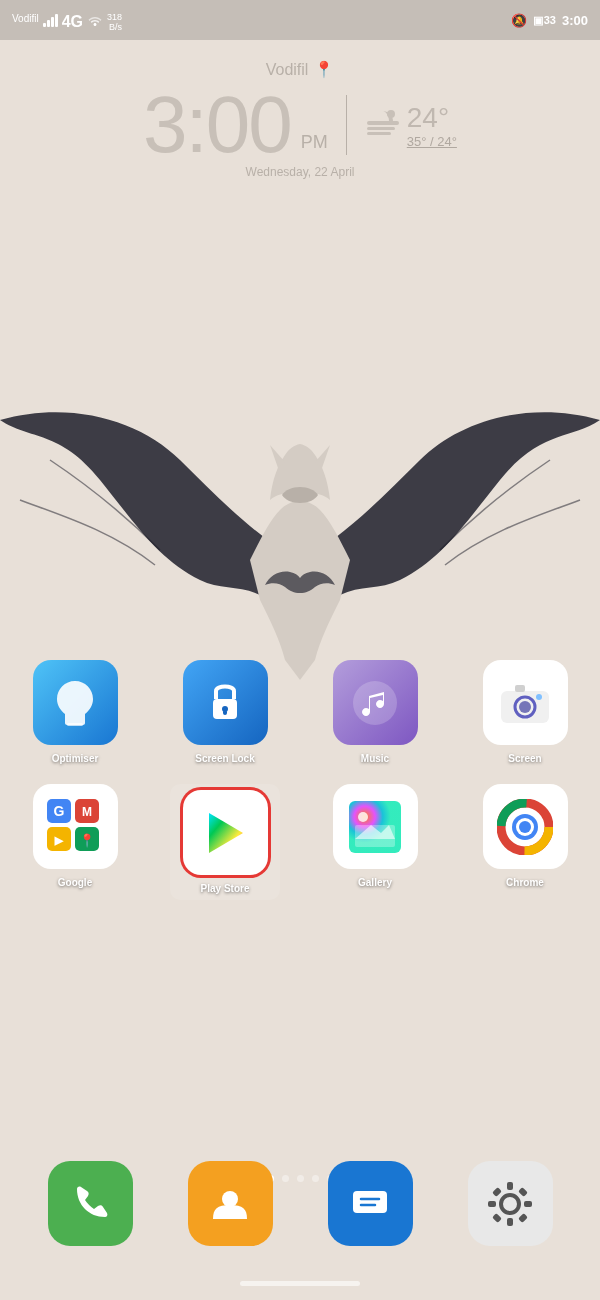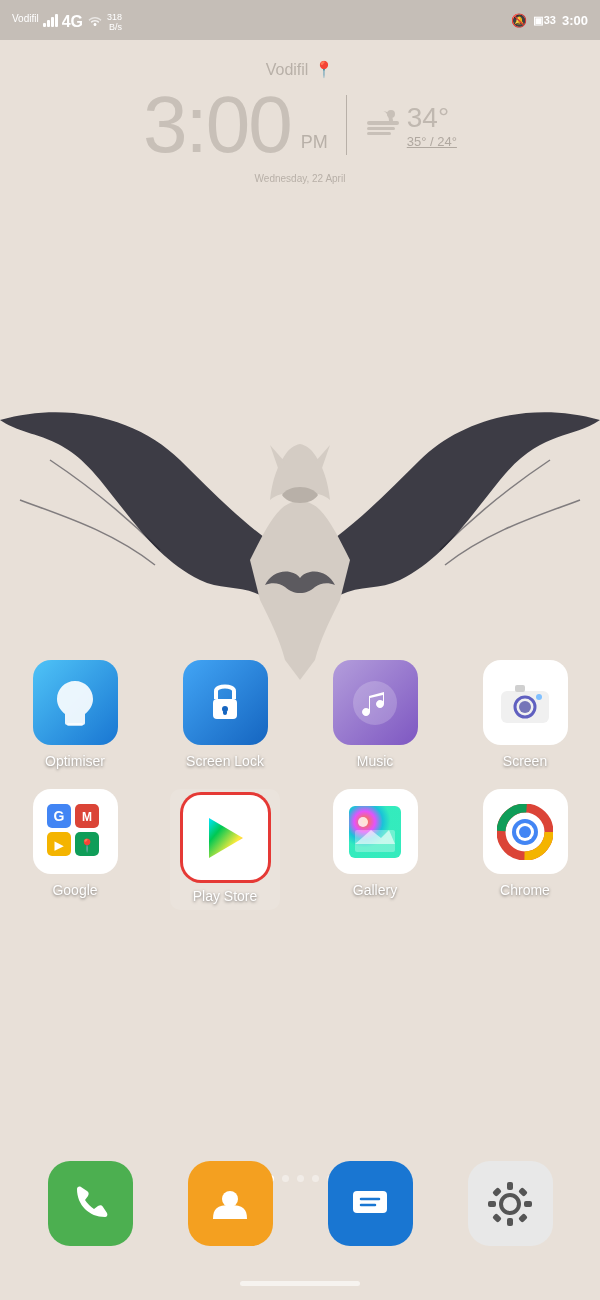--- a/index.html
+++ b/index.html
@@ -131,23 +131,23 @@
       font-size: 28px;
       color: #c0b8b0;
       font-weight: 300;
     }
     .weather-range {
       font-size: 13px;
       color: #b0a8a0;
       text-decoration: underline;
     }
     .date-row {
-      font-size: 10px;
+      font-size: 12px;
       color: #b8b0a8;
-      margin-top: 8px;
+      margin-top: 0;
     }
     .app-row {
       display: flex;
       justify-content: space-around;
       margin-bottom: 20px;
     }
     .app-item {
       display: flex;
       flex-direction: column;
       align-items: center;
@@ -158,24 +158,25 @@
       width: 85px;
       height: 85px;
       border-radius: 18px;
       display: flex;
       align-items: center;
       justify-content: center;
       margin-bottom: 8px;
       position: relative;
     }
     .app-label {
-      font-size: 14px;
+      font-size: 10px;
       color: white;
       text-align: center;
       text-shadow: 0 1px 3px rgba(0,0,0,0.5);
+      font-weight: bold;
     }
 
     
     .app-item.selected .app-icon {
       box-shadow: 0 0 0 3px #e53935;
     }
     .app-item.selected {
       background: rgba(255,255,255,0.1);
       border-radius: 10px;
       padding: 6px;
@@ -349,21 +350,21 @@
       <div>
         <svg width="36" height="36" viewBox="0 0 36 36">
           <rect x="2" y="14" width="32" height="4" rx="2" fill="#c8c0b8"></rect>
           <rect x="2" y="20" width="28" height="3" rx="1.5" fill="#c8c0b8"></rect>
           <rect x="2" y="25" width="24" height="3" rx="1.5" fill="#c8c0b8"></rect>
           <path d="M24,14 C24,8 20,4 18,4 C22,4 28,8 28,14" fill="#c8c0b8"></path>
           <circle cx="26" cy="7" r="4" fill="#c8c0b8"></circle>
         </svg>
       </div>
       <div class="weather-info">
-        <div class="weather-temp">34°</div>
+        <div class="weather-temp">24°</div>
         <div class="weather-range">35° / 24°</div>
       </div>
     </div>
   </div>
   <div class="date-row">Wednesday, 22 April</div>
 </div>
 
 <div class="app-grid-wrapper">
 
   <div class="app-row">

